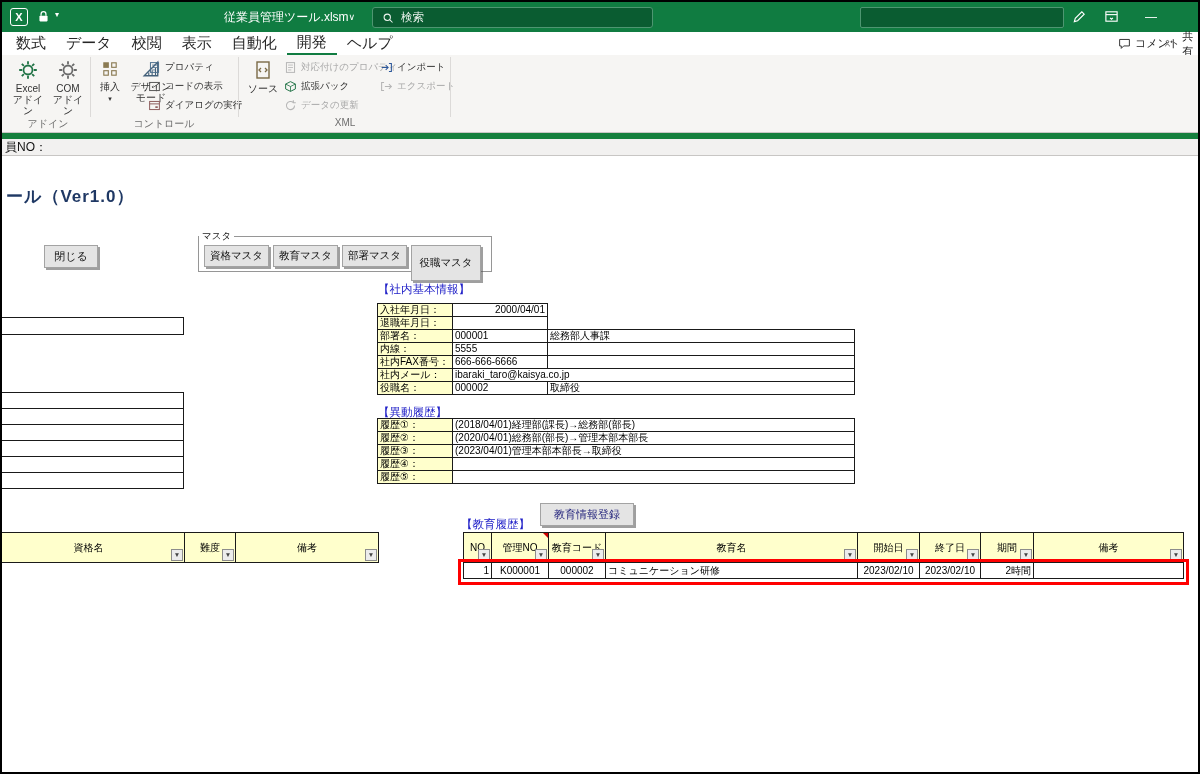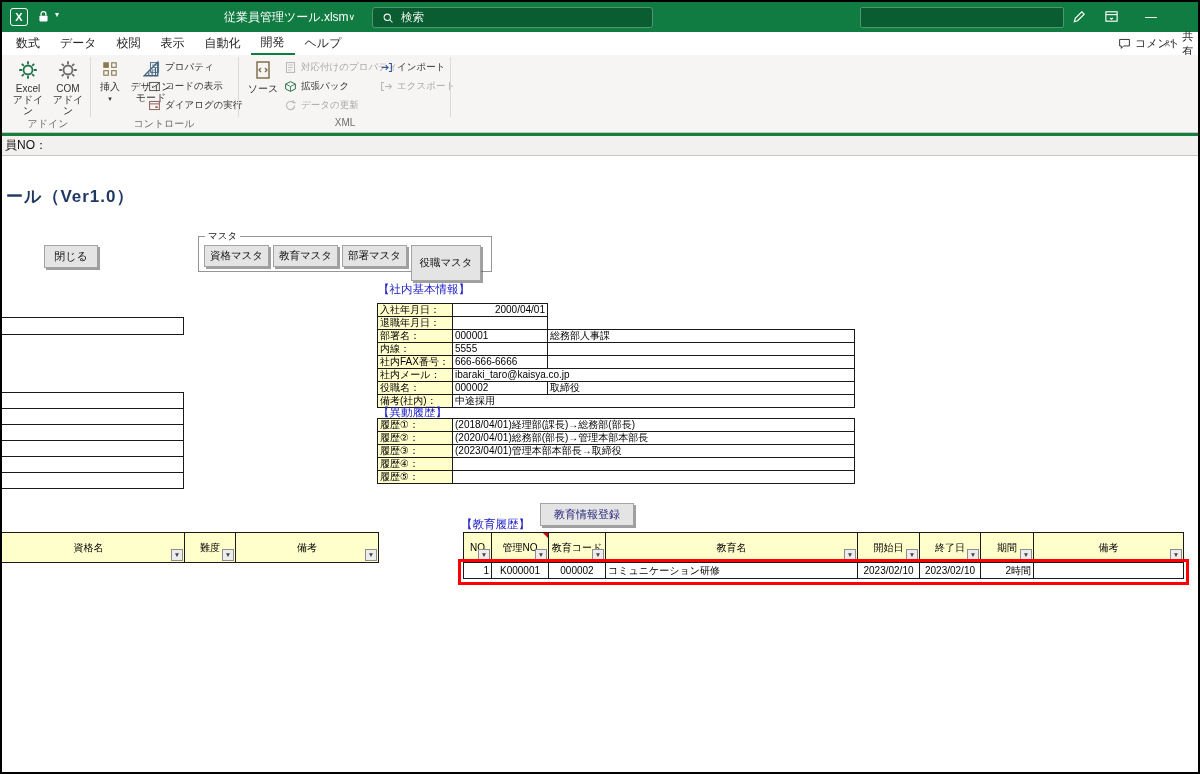--- a/index.html
+++ b/index.html
@@ -10,36 +10,36 @@
 
 .titlebar{left:0;top:0;width:100%;height:30px;background:#107c41;color:#fff}
 .appicon{left:8px;top:6px;width:18px;height:18px;border:1px solid #fff;border-radius:3px;display:flex;align-items:center;justify-content:center;font-size:11px;font-weight:bold;color:#fff}
 .filename{left:222px;top:0;height:30px;display:flex;align-items:center;gap:0;font-size:12px;color:#fff}
 .searchbox{left:370px;top:5px;width:281px;height:21px;background:#0a5c31;border:1px solid #4e9671;border-radius:3px;display:flex;align-items:center;gap:7px;padding-left:9px;font-size:11.5px;color:#eef5f0}
 .accountbox{left:858px;top:5px;width:204px;height:21px;background:#0a5c31;border:1px solid #4e9671;border-radius:2px}
 .tb-ic{color:#fff}
 
 .tabrow{left:0;top:30px;width:100%;height:23px;background:#fff}
 .tabs{position:absolute;left:4px;top:0;display:flex;height:23px}
-.tab{padding:0 10px;font-size:12px;line-height:22px;color:#262626}
+.tab{padding:0 10px;font-size:15px;line-height:22px;color:#262626}
 .tab.active{border-bottom:2px solid #107c41;line-height:20px}
 
 .ribbon{left:0;top:53px;width:100%;height:78px;background:#f6f5f3;border-bottom:1px solid #c9c7c5}
 .bigbtn{position:absolute;display:flex;flex-direction:column;align-items:center;gap:3px;padding-top:3px;font-size:10px;line-height:11px;color:#333;text-align:center}
 .smallbtn{position:absolute;display:flex;align-items:center;gap:4px;height:16px;font-size:9.5px;color:#333;white-space:nowrap}
 .smallbtn.disabled{color:#a9a9a9}
 .gsep{position:absolute;top:2px;height:60px;width:1px;background:#dcdad8}
 .glabel{position:absolute;top:62px;font-size:10px;color:#6e6e6e;text-align:center}
 
-.namestrip{left:0;top:131px;width:100%;height:23px;background:#f2f1f0;border-top:3px solid #15803d;border-bottom:1px solid #c8c6c4;display:flex;align-items:center}
+.namestrip{left:0;top:131px;width:100%;height:23px;background:#f2f1f0;border-top:6px solid #15803d;border-bottom:1px solid #c8c6c4;display:flex;align-items:center}
 
 .sheet-title{font-size:17px;font-weight:bold;color:#1f3864;letter-spacing:1px}
 .form-btn{background:#e4e4e4;border:1px solid #a3a3a3;box-shadow:2px 2px 0 rgba(80,80,80,.55);font-size:11px;color:#111;display:flex;align-items:center;justify-content:center;font-family:inherit}
 fieldset.master{border:1px solid #969696;background:#fff;padding:0}
-fieldset.master legend{font-size:9.5px;color:#222;margin-left:6px;padding:0 3px}
+fieldset.master legend{font-size:9.5px;color:#222;padding:0 3px}
 .master-btns{display:flex;gap:4px;padding:2px 0 0 5px}
 .heading{font-weight:normal;color:#2121c8;font-size:11.5px;white-space:nowrap}
 
 table.grid{position:absolute;border-collapse:collapse;table-layout:fixed;background:#fff}
 .grid td,.grid th{border:1px solid #1a1a1a;font-size:10px;font-weight:normal;padding:0 2px;white-space:nowrap;overflow:hidden;height:12px;line-height:12px;color:#000}
 .grid .lbl{background:#ffffcc}
 .grid .ghost{border:none;background:transparent}
 .grid th{background:#ffffcc;position:relative;height:30px;text-align:center;vertical-align:middle}
 .grid .datarow td{height:16px;line-height:15px}
 .r{text-align:right}.c{text-align:center}
@@ -323,24 +323,20 @@
       </tr>
       <tr>
         <td class="lbl">社内メール：</td>
         <td colspan="2">ibaraki_taro@kaisya.co.jp</td>
       </tr>
       <tr>
         <td class="lbl">役職名：</td>
         <td>000002</td>
         <td>取締役</td>
       </tr>
-      <tr>
-        <td class="lbl">備考(社内)：</td>
-        <td colspan="2">中途採用</td>
-      </tr>
     </tbody>
   </table>
 
   <div class="abs heading" style="left:376px;top:403px">【異動履歴】</div>
   <table class="grid" style="left:375px;top:416px;width:477px">
     <colgroup>
         <col style="width:75px">
         <col style="width:402px">
       </colgroup>
     <tbody>

